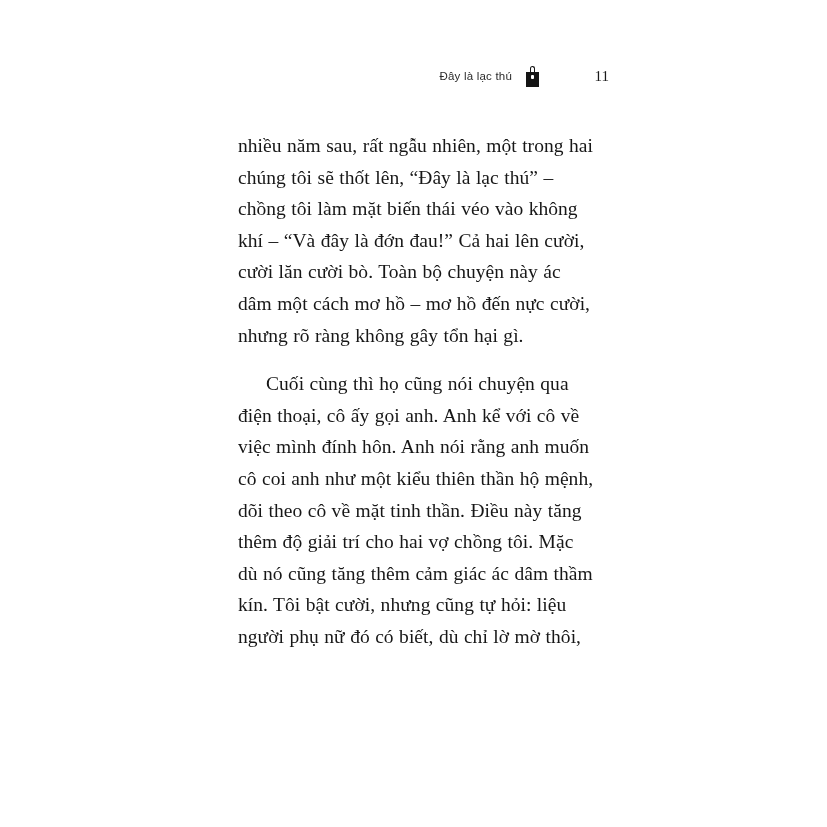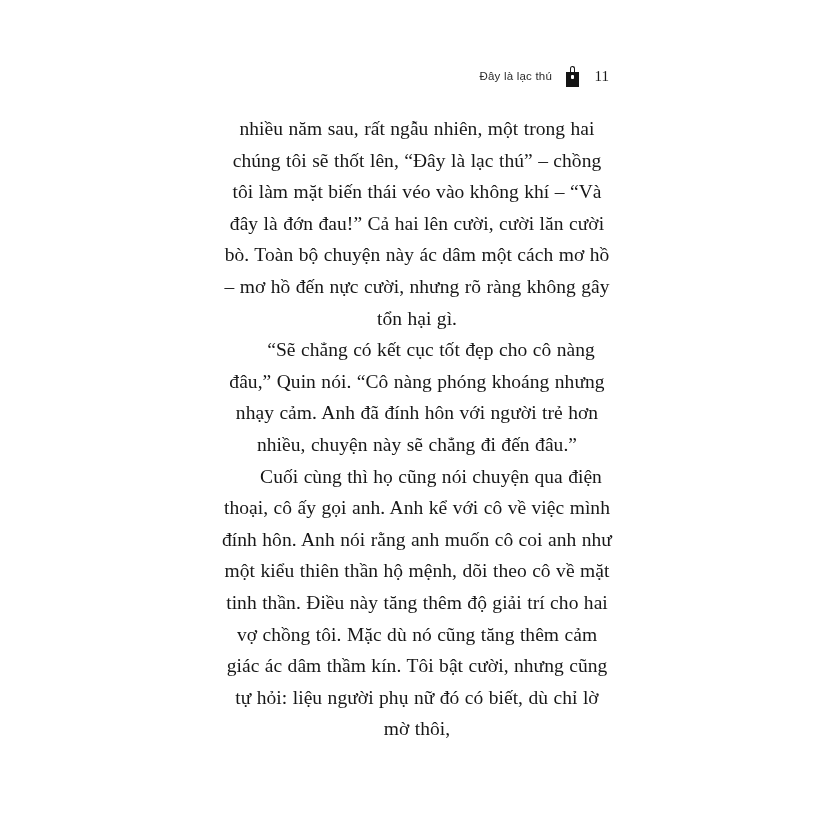--- a/index.html
+++ b/index.html
@@ -75,34 +75,35 @@
     height: 4.5px;
     background: #ffffff;
     border-radius: 1px;
   }
   .running-head-page {
     font-family: "Liberation Serif", serif;
     font-size: 15px;
     color: #1a1a1a;
     min-width: 16px;
     text-align: right;
+    margin-left: 40px;
   }
 
   
   .text-block {
     position: absolute;
     top: 113px;
     left: 221px;
     width: 392px;
   }
   .para {
-    margin: 0;
+    margin: 17px;
     font-size: 19.5px;
     line-height: 31.6px;
-    text-align: center;
+    text-align: left;
     color: #171717;
     letter-spacing: 0.05px;
     word-spacing: 0.5px;
   }
   .para.indent {
     text-indent: 28px;
   }
   .para + .para {
     margin-top: 0;
   }
@@ -117,17 +118,16 @@
     <span class="running-head-mark">
       <span class="mark-body"></span>
       <span class="mark-cap"></span>
       <span class="mark-dot"></span>
     </span>
     <span class="running-head-page">11</span>
   </div>
 
   <div class="text-block">
     <p class="para">nhiều năm sau, rất ngẫu nhiên, một trong hai chúng tôi sẽ thốt lên, “Đây là lạc thú” – chồng tôi làm mặt biến thái véo vào không khí – “Và đây là đớn đau!” Cả hai lên cười, cười lăn cười bò. Toàn bộ chuyện này ác dâm một cách mơ hồ – mơ hồ đến nực cười, nhưng rõ ràng không gây tổn hại gì.</p>
-    <p class="para indent">“Sẽ chẳng có kết cục tốt đẹp cho cô nàng đâu,” Quin nói. “Cô nàng phóng khoáng nhưng nhạy cảm. Anh đã đính hôn với người trẻ hơn nhiều, chuyện này sẽ chẳng đi đến đâu.”</p>
     <p class="para indent">Cuối cùng thì họ cũng nói chuyện qua điện thoại, cô ấy gọi anh. Anh kể với cô về việc mình đính hôn. Anh nói rằng anh muốn cô coi anh như một kiểu thiên thần hộ mệnh, dõi theo cô về mặt tinh thần. Điều này tăng thêm độ giải trí cho hai vợ chồng tôi. Mặc dù nó cũng tăng thêm cảm giác ác dâm thầm kín. Tôi bật cười, nhưng cũng tự hỏi: liệu người phụ nữ đó có biết, dù chỉ lờ mờ thôi,</p>
   </div>
 
 </div>
 
 </body></html>

